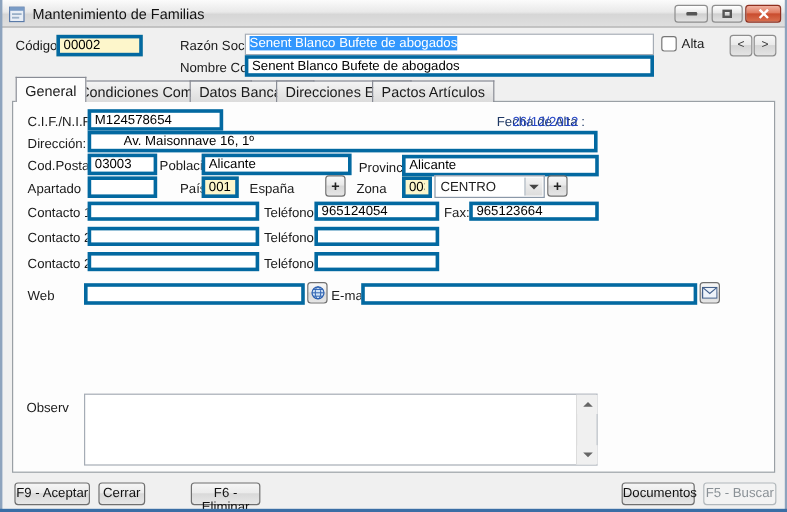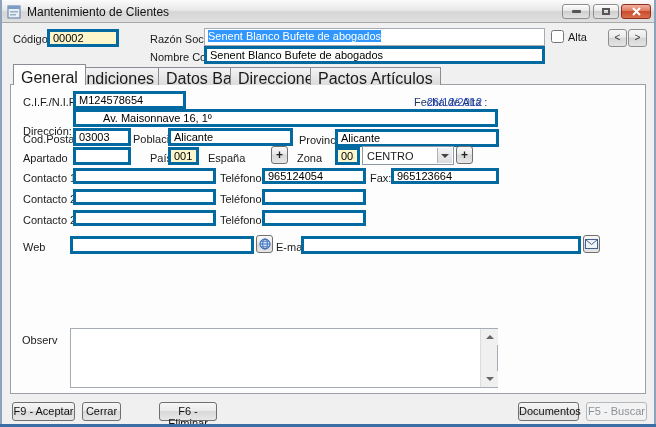--- a/index.html
+++ b/index.html
@@ -51,21 +51,21 @@
     position:absolute; width:19px; height:18px; border:1px solid #8e8e8e; border-radius:3px;
     background:linear-gradient(#f6f6f6, #eaeaea 45%, #d5d5d5 50%, #e4e4e4);
     font-size:10px; color:#333; text-align:center; line-height:16px; cursor:default;
   }
   .chk { position:absolute; width:13px; height:13px; }
 
   
   .tab {
     position:absolute; top:67px; height:18px; padding:2px 7px 0 7px;
     border:1px solid #898c95; border-bottom:none; background:linear-gradient(#f4f4f4,#dcdcdc);
-    font-size:16px; color:#1a1a1a; z-index:2; white-space:nowrap; cursor:default;
+    font-size:12px; color:#1a1a1a; z-index:2; white-space:nowrap; cursor:default;
   }
   .tab.active {
     top:64px; height:21px; background:#fdfdfd; z-index:4; padding-top:4px;
   }
   .panel {
     position:absolute; left:10px; top:84px; width:636px; height:310px;
     background:#fdfdfd; border:1px solid #9aa0a5; z-index:1;
   }
   .blue-val { color:#2647c8; }
   .navy { color:#1f3864;margin-left:44px; }
@@ -121,21 +121,21 @@
   <div class="edge edge-right"></div>
   <div class="edge edge-bottom"></div>
 
   <div class="titlebar">
     <svg class="title-icon" viewBox="0 0 14 14">
       <rect x="1" y="1" width="12" height="12" fill="#e8eef6" stroke="#5a7aa8" stroke-width="1"></rect>
       <rect x="1" y="1" width="12" height="3" fill="#7a9cc6"></rect>
       <rect x="3" y="6" width="8" height="1.5" fill="#9ab0c8"></rect>
       <rect x="3" y="9" width="6" height="1.5" fill="#9ab0c8"></rect>
     </svg>
-    <span class="title-text">Mantenimiento de Clientes</span>
+    <span class="title-text">Mantenimiento de Familias</span>
     <div class="winbtn winbtn-min">
       <div class="glyph-dash"></div>
     </div>
     <div class="winbtn winbtn-max">
       <div class="glyph-box"></div>
     </div>
     <div class="winbtn winbtn-close">
       <svg width="9" height="9" viewBox="0 0 9 9">
         <path d="M1 1 L8 8 M8 1 L1 8" stroke="#ffffff" stroke-width="2"></path>
       </svg>
@@ -165,21 +165,21 @@
   <div class="tab" style="left:230px;">Direcciones Envío</div>
   <div class="tab" style="left:310px;">Pactos Artículos</div>
 
   <div class="panel"></div>
 
   <span class="lbl" style="left:23px; top:96px; z-index:5;">C.I.F./N.I.F.</span>
   <input class="inp" style="left: 73px; top: 91px; width: 113px; z-index: 5;" value="M124578654">
   <span class="lbl navy" style="left:370px; top:96px; z-index:5;">Fecha de Alta :</span>
   <span class="lbl blue-val" style="left:427px; top:96px; z-index:5;">26/12/2012</span>
 
-  <span class="lbl" style="left:23px; top:114px; z-index:5;margin-top:11px;">Dirección:</span>
+  <span class="lbl" style="left:23px; top:114px; z-index:5;">Dirección:</span>
   <input class="inp" style="left: 73px; top: 109px; width: 425px; z-index: 5; padding-left: 27px;" value="Av. Maisonnave 16, 1º">
 
   <span class="lbl" style="left:23px; top:133px; z-index:5;">Cod.Postal</span>
   <input class="inp" style="left: 73px; top: 128px; width: 58px; z-index: 5;" value="03003">
   <span class="lbl" style="left:133px; top:133px; z-index:5;">Población</span>
   <input class="inp" style="left: 168px; top: 128px; width: 125px; z-index: 5;" value="Alicante">
   <span class="lbl" style="left:299px; top:134px; z-index:5;">Provincia</span>
   <input class="inp" style="left: 335px; top: 129px; width: 164px; z-index: 5;" value="Alicante">
 
   <span class="lbl" style="left:23px; top:152px; z-index:5;">Apartado</span>

